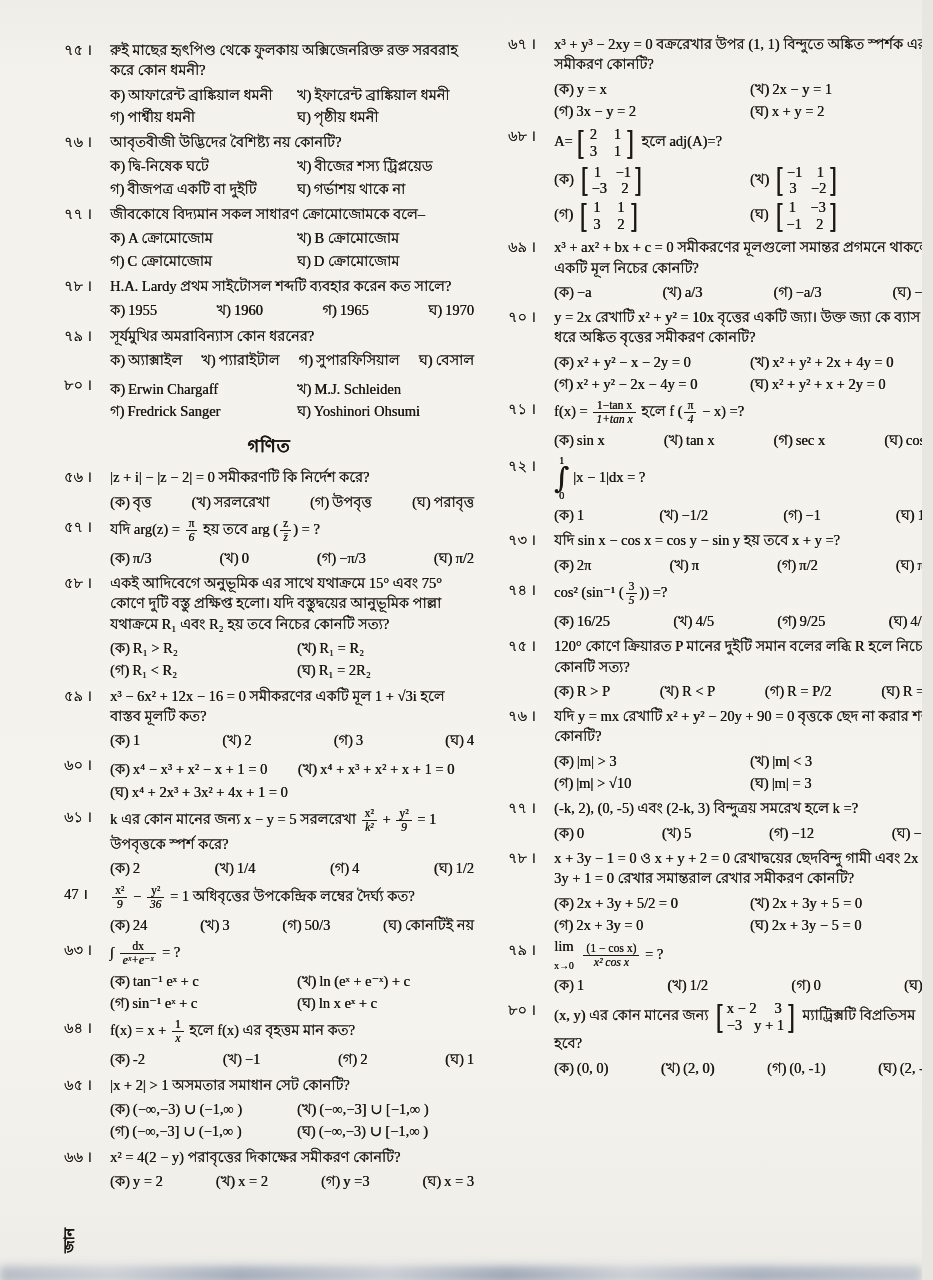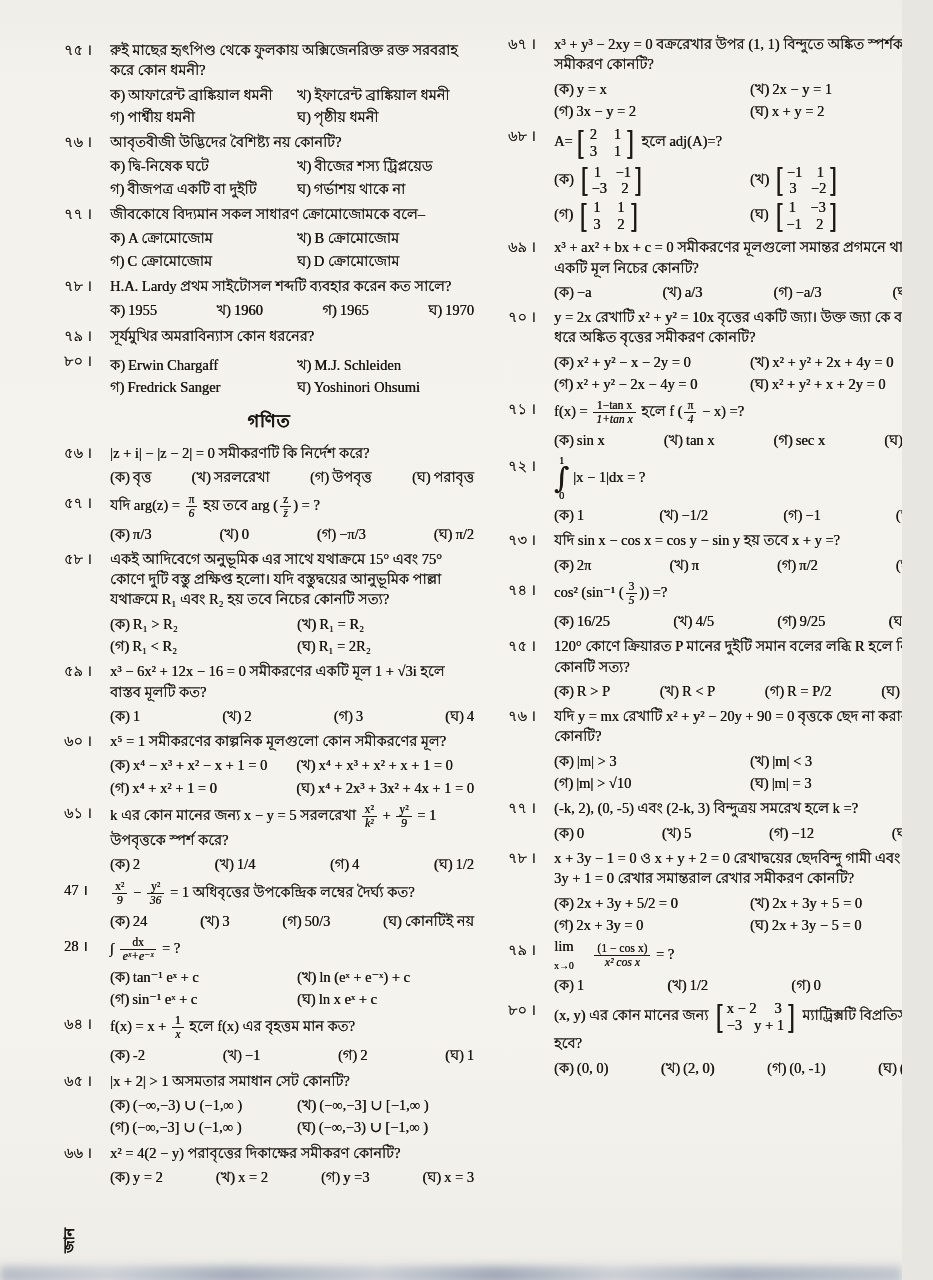--- a/index.html
+++ b/index.html
@@ -7,20 +7,21 @@
     width:933px;height:1280px;
     background:#e8e6e1;
     font-family:"Liberation Serif","DejaVu Serif",serif;
   }
   .page{
     position:relative;width:902px;height:1280px;overflow:hidden;
     background:linear-gradient(180deg,#efede7 0%,#f4f2ec 6%,#f5f3ee 80%,#f0eee9 96%,#ecebe6 100%);
     color:#1b1814;
     font-size:14.5px;line-height:1.4;
     text-shadow:0.3px 0 0 #1b1814;
+    padding-left:20px;
   }
   .col{position:absolute;}
   .col-left{left:64px;top:40px;width:410px;}
   .col-right{left:508px;top:34px;width:428px;}
   .q{display:flex;margin-bottom:5px;}
   .qno{flex:0 0 46px;white-space:nowrap;}
   .qbody{flex:1;min-width:0;}
   .opts{display:grid;column-gap:10px;row-gap:2px;margin-top:4px;}
   .opts[data-c="4"]{grid-template-columns:repeat(4,auto);justify-content:space-between;}
   .opts[data-c="2"]{grid-template-columns:repeat(2,1fr);}
@@ -35,21 +36,21 @@
   .fd{padding:0 3px;display:block;font-style:italic;}
   .mat{display:inline-flex;align-items:center;vertical-align:middle;margin:0 2px;}
   .brk{font-size:2.05em;font-weight:400;line-height:0.8;transform:scale(0.7,1.05);font-family:"DejaVu Serif",serif;}
   .mrows{display:flex;flex-direction:column;padding:0 1px;line-height:1.15;}
   .mrow{display:flex;justify-content:space-between;gap:12px;}
   .mcell{text-align:center;min-width:12px;}
   .intg{display:inline-flex;flex-direction:column;align-items:center;vertical-align:middle;
         line-height:1;margin-right:4px;}
   .ilim{font-size:0.72em;}
   .isign{font-size:2em;line-height:0.85;font-family:"DejaVu Serif",serif;}
-  .limw{display:inline-flex;flex-direction:column;align-items:center;vertical-align:middle;line-height:1;margin-right:15px;gap:7px;}
+  .limw{display:inline-flex;flex-direction:column;align-items:center;vertical-align:middle;line-height:1;margin-right:4px;gap:7px;}
   .ltop{line-height:0.95;}
   .lbot{font-size:0.68em;line-height:1;}
   .side-label{
     position:absolute;left:60px;top:1253px;
     transform:rotate(-90deg);transform-origin:0 0;
     font-weight:700;font-size:14px;white-space:nowrap;
   }
   .bottom-strip{
     position:absolute;left:0;bottom:-4px;width:100%;height:18px;
     background:linear-gradient(90deg,#aab1be 0%,#c6cbd3 12%,#959fb2 26%,#c2c7d0 42%,#8f99ad 55%,#c5cad2 68%,#9aa3b5 82%,#b8bec9 100%);
@@ -106,20 +107,26 @@
             <div class="opt"><span class="olbl">খ)</span>1960</div>
             <div class="opt"><span class="olbl">গ)</span>1965</div>
             <div class="opt"><span class="olbl">ঘ)</span>1970</div>
           </div>
         </div>
       </div>
       <div class="q">
         <div class="qno">৭৯ ।</div>
         <div class="qbody">
           <div class="qtext">সূর্যমুখির অমরাবিন্যাস কোন ধরনের?</div>
+          <div class="opts" data-c="4">
+            <div class="opt"><span class="olbl">ক)</span>অ্যাক্সাইল</div>
+            <div class="opt"><span class="olbl">খ)</span>প্যারাইটাল</div>
+            <div class="opt"><span class="olbl">গ)</span>সুপারফিসিয়াল</div>
+            <div class="opt"><span class="olbl">ঘ)</span>বেসাল</div>
+          </div>
         </div>
       </div>
       <div class="q">
         <div class="qno">৮০ ।</div>
         <div class="qbody">
           <div class="opts" data-c="2">
             <div class="opt"><span class="olbl">ক)</span>Erwin Chargaff</div>
             <div class="opt"><span class="olbl">খ)</span>M.J. Schleiden</div>
             <div class="opt"><span class="olbl">গ)</span>Fredrick Sanger</div>
             <div class="opt"><span class="olbl">ঘ)</span>Yoshinori Ohsumi</div>
@@ -177,25 +184,23 @@
             <div class="opt"><span class="olbl">(ক)</span>1</div>
             <div class="opt"><span class="olbl">(খ)</span>2</div>
             <div class="opt"><span class="olbl">(গ)</span>3</div>
             <div class="opt"><span class="olbl">(ঘ)</span>4</div>
           </div>
         </div>
       </div>
       <div class="q">
         <div class="qno">৬০ ।</div>
         <div class="qbody">
-          <div class="qtext">x⁵ = 1 সমীকরণের কাল্পনিক মূলগুলো কোন সমীকরণের মূল?</div>
           <div class="opts" data-c="1">
             <div class="opt"><span class="olbl">(ক)</span>x⁴ − x³ + x² − x + 1 = 0</div>
             <div class="opt"><span class="olbl">(খ)</span>x⁴ + x³ + x² + x + 1 = 0</div>
-            <div class="opt"><span class="olbl">(গ)</span>x⁴ + x² + 1 = 0</div>
             <div class="opt"><span class="olbl">(ঘ)</span>x⁴ + 2x³ + 3x² + 4x + 1 = 0</div>
           </div>
         </div>
       </div>
       <div class="q">
         <div class="qno">৬১ ।</div>
         <div class="qbody">
           <div class="qtext">k এর কোন মানের জন্য x − y = 5 সরলরেখা <span class="frac">
               <span class="fn">x²</span>
               <span class="fd">k²</span>
@@ -223,21 +228,21 @@
             </span> = 1 অধিবৃত্তের উপকেন্দ্রিক লম্বের দৈর্ঘ্য কত?</div>
           <div class="opts" data-c="4">
             <div class="opt"><span class="olbl">(ক)</span>24</div>
             <div class="opt"><span class="olbl">(খ)</span>3</div>
             <div class="opt"><span class="olbl">(গ)</span>50/3</div>
             <div class="opt"><span class="olbl">(ঘ)</span>কোনটিই নয়</div>
           </div>
         </div>
       </div>
       <div class="q">
-        <div class="qno">28 ।</div>
+        <div class="qno">৬৩ ।</div>
         <div class="qbody">
           <div class="qtext">∫ <span class="frac">
               <span class="fn">dx</span>
               <span class="fd">eˣ+e⁻ˣ</span>
             </span> = ?</div>
           <div class="opts" data-c="2">
             <div class="opt"><span class="olbl">(ক)</span>tan⁻¹ eˣ + c</div>
             <div class="opt"><span class="olbl">(খ)</span>ln (eˣ + e⁻ˣ) + c</div>
             <div class="opt"><span class="olbl">(গ)</span>sin⁻¹ eˣ + c</div>
             <div class="opt"><span class="olbl">(ঘ)</span>ln x eˣ + c</div>

